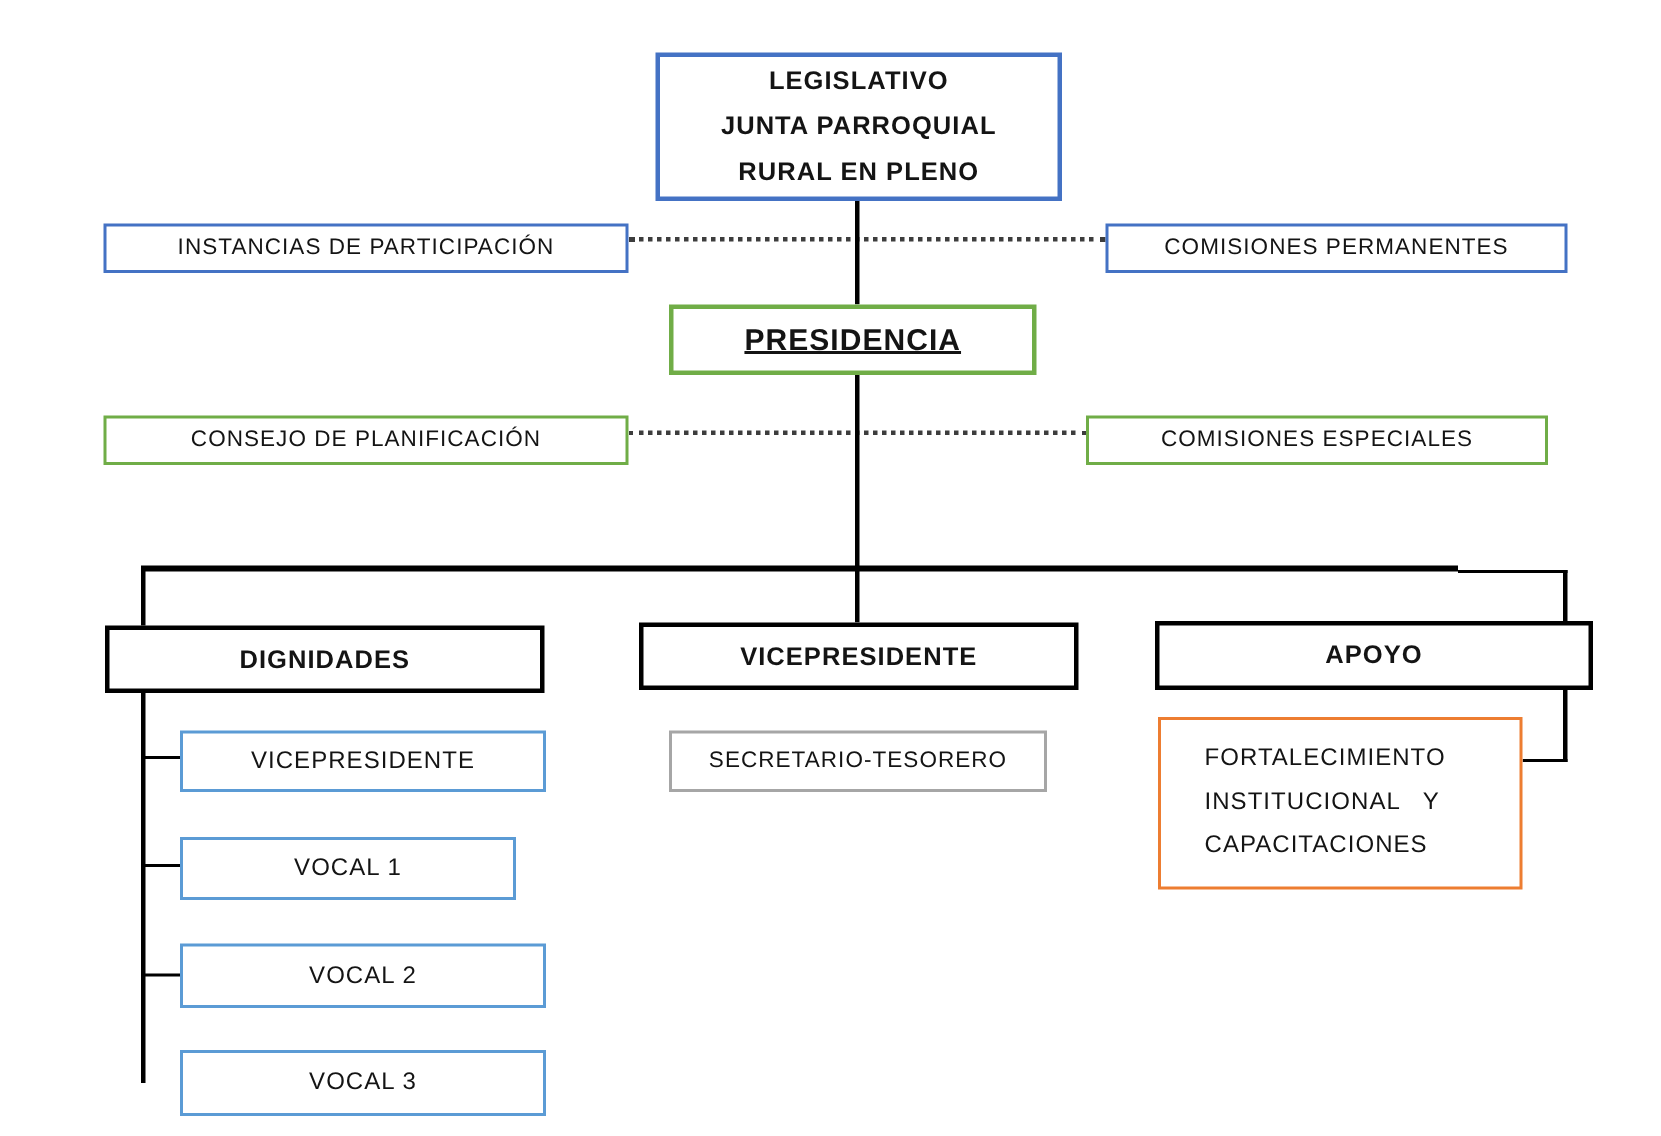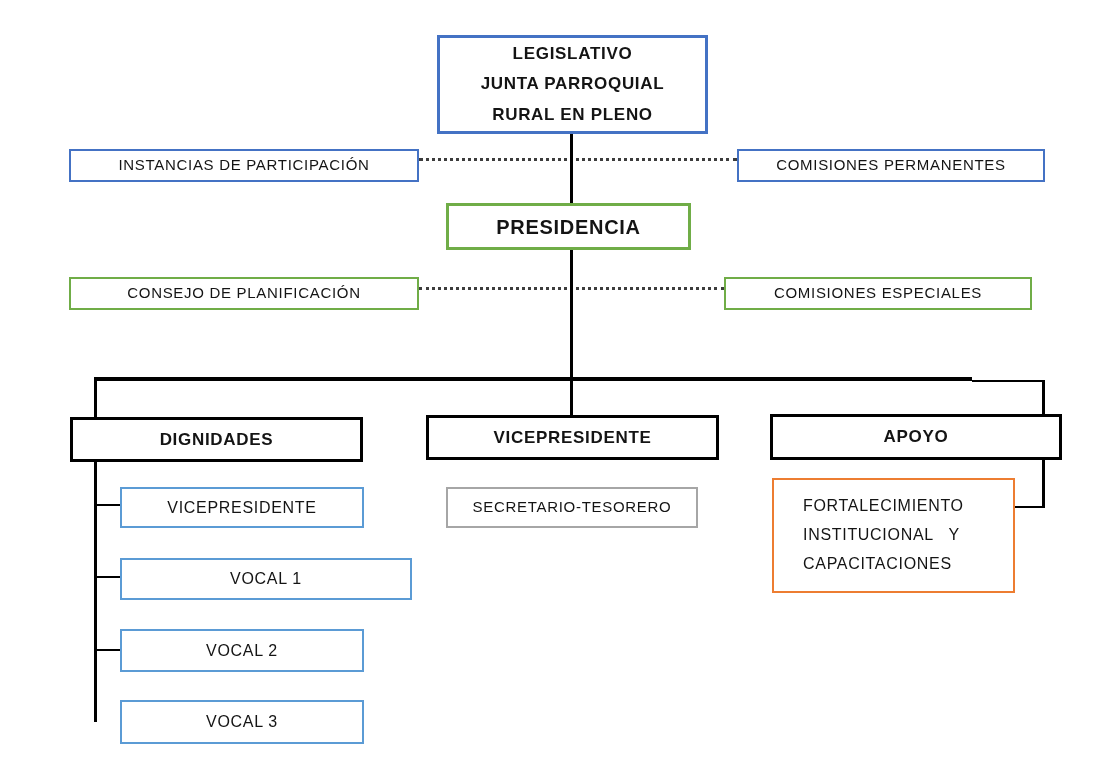--- a/index.html
+++ b/index.html
@@ -30,21 +30,21 @@
   .dotline {
     position: absolute;
     height: 0;
     border-top: 3px dotted #3d3d3d;
     z-index: 0;
   }
   
   .b-blue   { border: 3px solid #4472C4; margin-top: 27px; }
   .b-blue2  { border: 2px solid #4472C4; }
   .b-lblue  { border: 2px solid #5B9BD5; }
-  .b-green3 { border: 3px solid #70AD47; }
+  .b-green3 { border: 3px solid #70AD47; text-decoration: underline; }
   .b-green2 { border: 2px solid #70AD47; }
   .b-black  { border: 3px solid #000000; }
   .b-gray   { border: 2px solid #A6A6A6; }
   .b-orange { border: 2px solid #ED7D31; }
   .left-text {
     justify-content: flex-start;
     text-align: left;
     padding: 0 10px 0 14px;
     white-space: pre-wrap;
     line-height: 1.8;
@@ -85,21 +85,21 @@
   <div class="node b-green2" style="left:724px; top:277px; width:308px; height:33px; font-size:15px;">COMISIONES ESPECIALES</div>
 
   <div class="node bold b-black" style="left:70px; top:417px; width:293px; height:45px; font-size:17px;">DIGNIDADES</div>
 
   <div class="node bold b-black" style="left:426px; top:415px; width:293px; height:45px; font-size:17px;">VICEPRESIDENTE</div>
 
   <div class="node bold b-black" style="left:770px; top:414px; width:292px; height:46px; font-size:17px;">APOYO</div>
 
   <div class="node b-lblue" style="left:120px; top:487px; width:244px; height:41px; font-size:16px;">VICEPRESIDENTE</div>
 
-  <div class="node b-lblue" style="left:120px; top:558px; width:292px; height:42px; font-size:16px;">VOCAL 1</div>
+  <div class="node b-lblue" style="left:120px; top:558px; width:224px; height:42px; font-size:16px;">VOCAL 1</div>
 
   <div class="node b-lblue" style="left:120px; top:629px; width:244px; height:43px; font-size:16px;">VOCAL 2</div>
 
   <div class="node b-lblue" style="left:120px; top:700px; width:244px; height:44px; font-size:16px;">VOCAL 3</div>
 
   <div class="node b-gray" style="left:446px; top:487px; width:252px; height:41px; font-size:15px;">SECRETARIO-TESORERO</div>
 
   <div class="node b-orange left-text" style="left:772px; top:478px; width:243px; height:115px; font-size:16px;padding-left:29px;">FORTALECIMIENTO
 INSTITUCIONAL   Y
 CAPACITACIONES</div>

